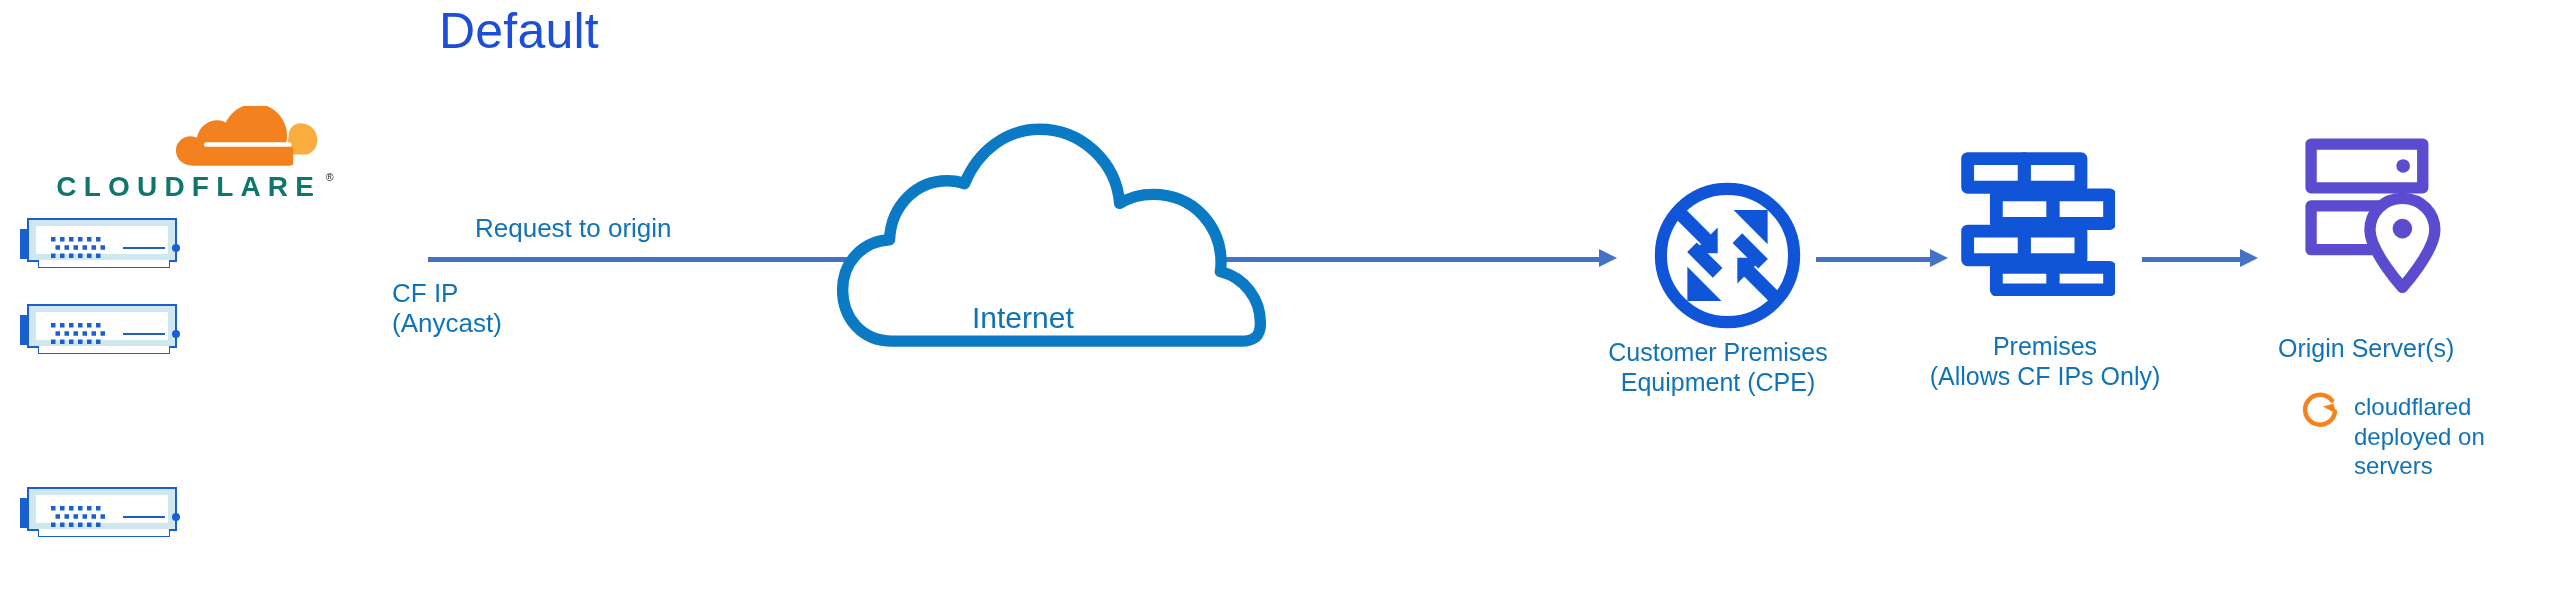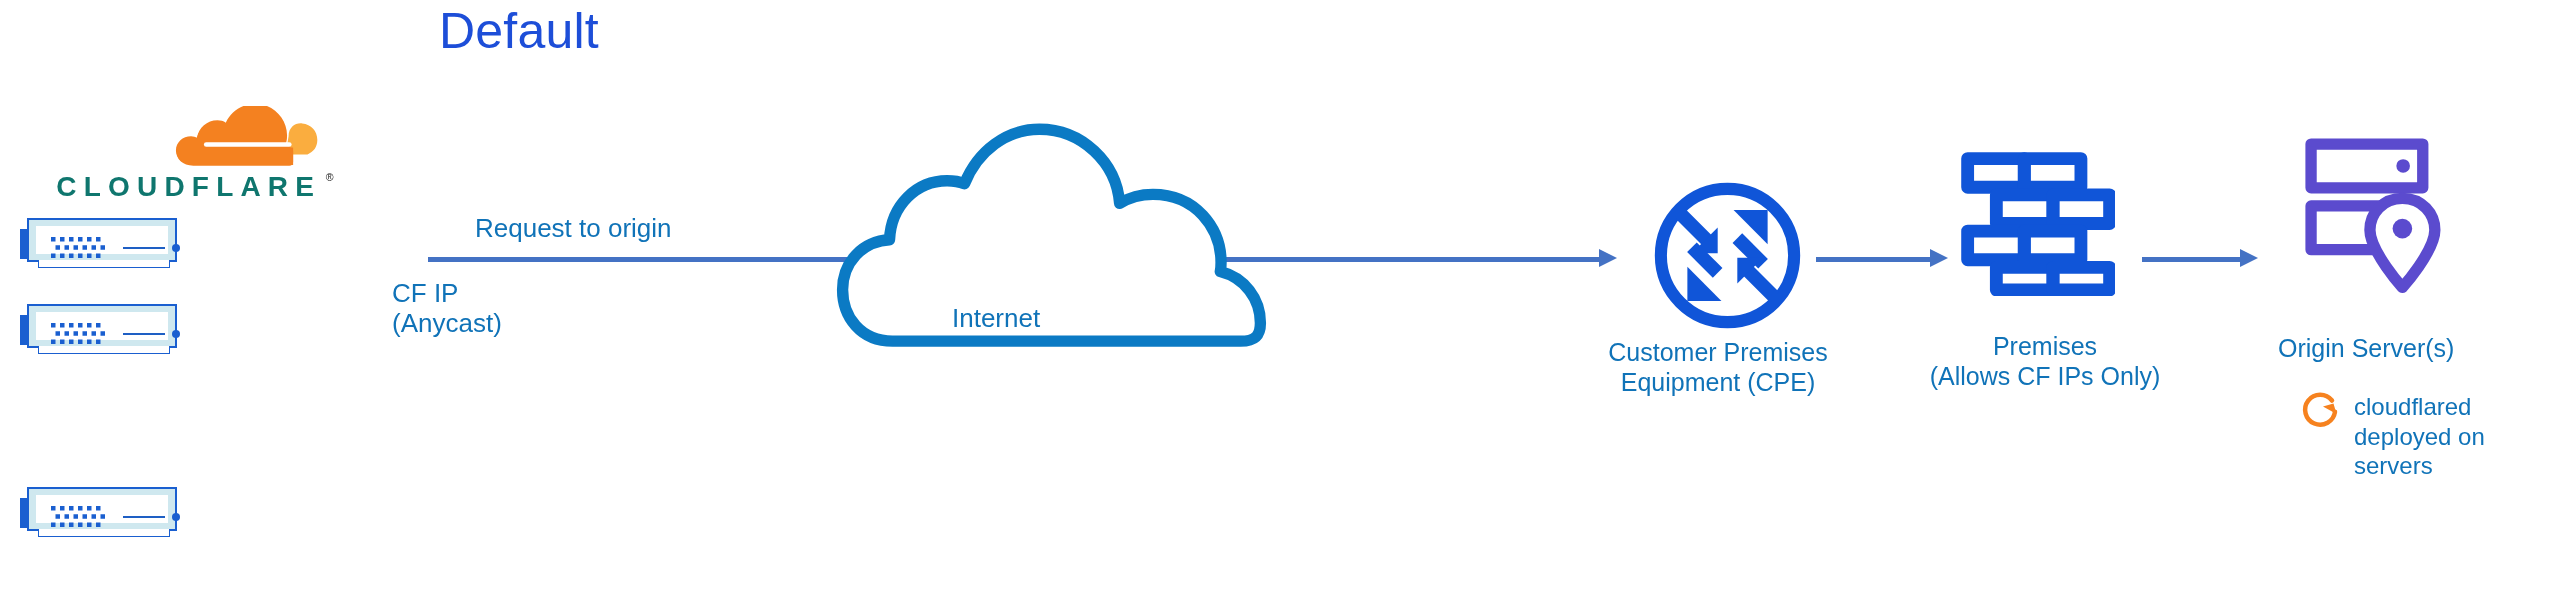--- a/index.html
+++ b/index.html
@@ -134,21 +134,21 @@
   .label {
     color: #1073b8;
     font-size: 25px;
     line-height: 30px;
     white-space: pre;
   }
   .label.center { text-align: center; }
 
   #label-request-origin { left: 475px; top: 213px; font-size: 26px; text-align: right; }
   #label-cf-ip { left: 392px; top: 278px; font-size: 26px; }
-  #label-internet { left: 952px; top: 303px; font-size: 26px; }
+  #label-internet { left: 972px; top: 303px; font-size: 30px; }
   #label-cpe { left: 1559px; top: 337px; width: 318px; }
   #label-firewall { left: 1888px; top: 331px; width: 314px; }
   #label-origin-server { left: 2278px; top: 333px; }
   #label-cloudflared { left: 2354px; top: 392px; font-size: 24px; line-height: 29.5px; }
 </style>
 </head>
 <body>
 
 <div id="stage">
 

